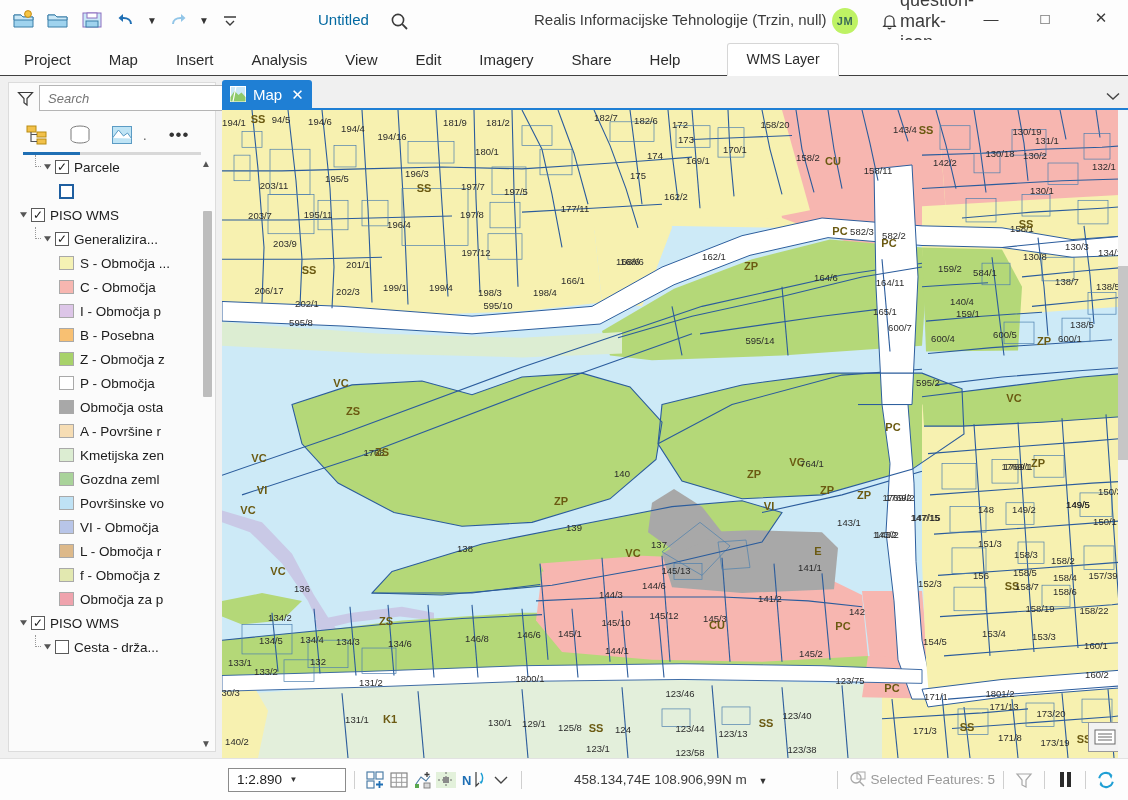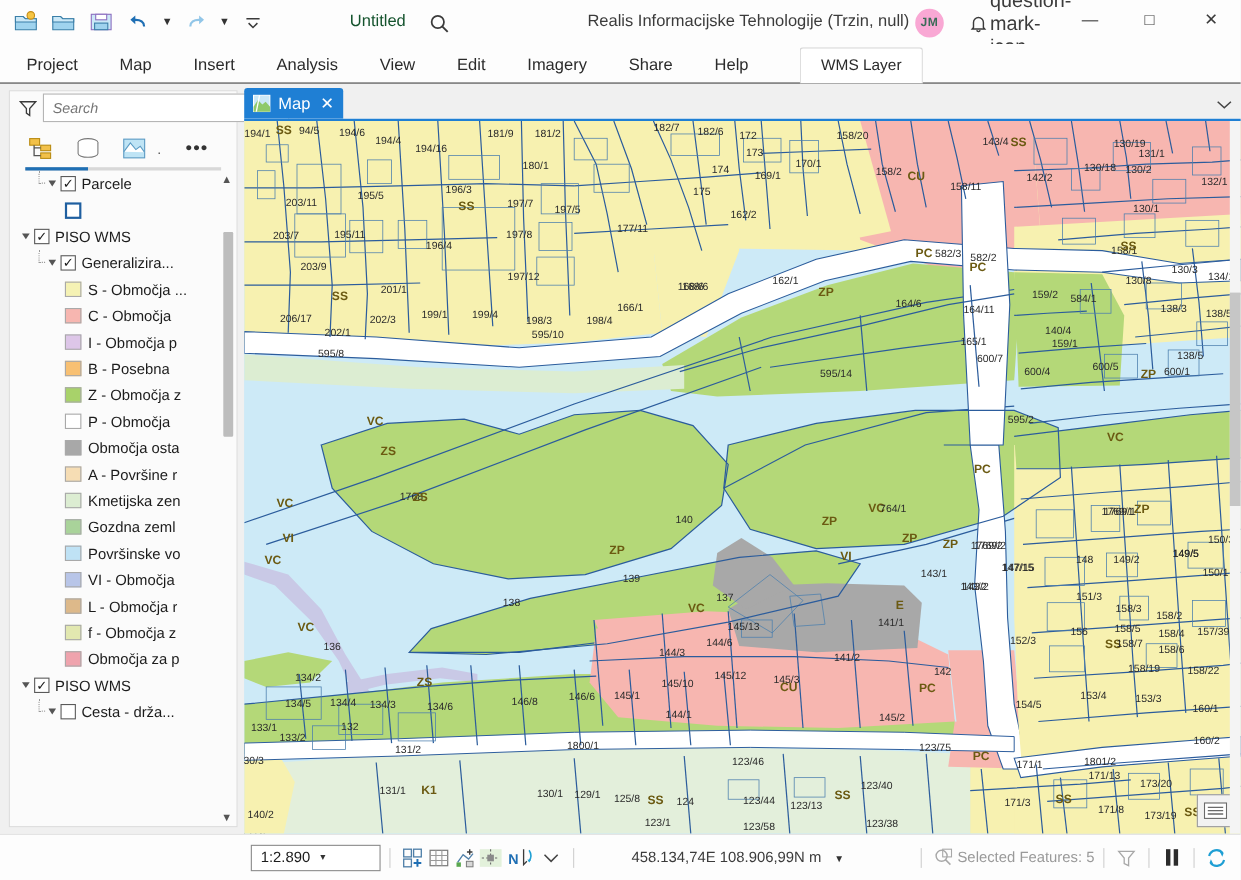--- a/index.html
+++ b/index.html
@@ -19,31 +19,31 @@
     position: relative;
   }
   .qat { display: flex; align-items: center; padding-left: 8px; gap: 2px; }
   .qat-btn {
     width: 32px; height: 30px;
     display: flex; align-items: center; justify-content: center;
   }
   .caret { width: 16px; height: 30px; display:flex; align-items:center; justify-content:center;
            color:#333; font-size:10px; }
   .tb-title {
-    color:#14532d; font-size: 15px; position:absolute; left: 318px; top: 11px;
+    color:#0369a1; font-size: 15px; position:absolute; left: 318px; top: 11px;
   }
   .tb-search { position:absolute; left: 388px; top: 10px; width:22px; height:22px;
       display:flex; align-items:center; justify-content:center; }
   .tb-project {
     position:absolute; left: 534px; top: 11px; color:#3b3b3b; font-size:15px; white-space:nowrap;
   }
   .avatar {
     position:absolute; left: 832px; top: 8px;
     width:26px; height:26px; border-radius:50%;
-    background:#f9a8d4; color:#3a6b57; font-size:11px; font-weight:bold;
+    background:#bef264; color:#3a6b57; font-size:11px; font-weight:bold;
     display:flex; align-items:center; justify-content:center; letter-spacing:.5px;
   }
   .tb-icon { position:absolute; top:8px; width:26px; height:26px;
              display:flex; align-items:center; justify-content:center; color:#3b3b3b; }
   .winbtn { position:absolute; top:0; width:46px; height:36px;
             display:flex; align-items:center; justify-content:center; color:#3b3b3b; font-size:15px;}
 
   
   #ribbon {
     height: 36px; flex:0 0 36px;
@@ -797,21 +797,21 @@
           <div style="position: absolute; left: 668px; top: 172px; font-family: &quot;Liberation Sans&quot;, sans-serif; white-space: nowrap; transform: translate(-50%, -50%); font-size: 9.5px; color: rgb(43, 43, 43);">164/11</div>
           <div style="position: absolute; left: 663px; top: 201px; font-family: &quot;Liberation Sans&quot;, sans-serif; white-space: nowrap; transform: translate(-50%, -50%); font-size: 9.5px; color: rgb(43, 43, 43);">165/1</div>
           <div style="position: absolute; left: 678px; top: 217px; font-family: &quot;Liberation Sans&quot;, sans-serif; white-space: nowrap; transform: translate(-50%, -50%); font-size: 9.5px; color: rgb(43, 43, 43);">600/7</div>
           <div style="position: absolute; left: 728px; top: 158px; font-family: &quot;Liberation Sans&quot;, sans-serif; white-space: nowrap; transform: translate(-50%, -50%); font-size: 9.5px; color: rgb(43, 43, 43);">159/2</div>
           <div style="position: absolute; left: 763px; top: 162px; font-family: &quot;Liberation Sans&quot;, sans-serif; white-space: nowrap; transform: translate(-50%, -50%); font-size: 9.5px; color: rgb(43, 43, 43);">584/1</div>
           <div style="position: absolute; left: 800px; top: 118px; font-family: &quot;Liberation Sans&quot;, sans-serif; white-space: nowrap; transform: translate(-50%, -50%); font-size: 9.5px; color: rgb(43, 43, 43);">158/1</div>
           <div style="position: absolute; left: 804px; top: 114px; font-family: &quot;Liberation Sans&quot;, sans-serif; white-space: nowrap; transform: translate(-50%, -50%); font-size: 11px; font-weight: bold; color: rgb(107, 90, 18);">SS</div>
           <div style="position: absolute; left: 813px; top: 146px; font-family: &quot;Liberation Sans&quot;, sans-serif; white-space: nowrap; transform: translate(-50%, -50%); font-size: 9.5px; color: rgb(43, 43, 43);">130/8</div>
           <div style="position: absolute; left: 855px; top: 136px; font-family: &quot;Liberation Sans&quot;, sans-serif; white-space: nowrap; transform: translate(-50%, -50%); font-size: 9.5px; color: rgb(43, 43, 43);">130/3</div>
           <div style="position: absolute; left: 888px; top: 142px; font-family: &quot;Liberation Sans&quot;, sans-serif; white-space: nowrap; transform: translate(-50%, -50%); font-size: 9.5px; color: rgb(43, 43, 43);">134/1</div>
-          <div style="position: absolute; left: 845px; top: 171px; font-family: &quot;Liberation Sans&quot;, sans-serif; white-space: nowrap; transform: translate(-50%, -50%); font-size: 9.5px; color: rgb(43, 43, 43);">138/3</div>
+          <div style="position: absolute; left: 845px; top: 171px; font-family: &quot;Liberation Sans&quot;, sans-serif; white-space: nowrap; transform: translate(-50%, -50%); font-size: 9.5px; color: rgb(43, 43, 43);">138/7</div>
           <div style="position: absolute; left: 886px; top: 176px; font-family: &quot;Liberation Sans&quot;, sans-serif; white-space: nowrap; transform: translate(-50%, -50%); font-size: 9.5px; color: rgb(43, 43, 43);">138/5</div>
           <div style="position: absolute; left: 740px; top: 191px; font-family: &quot;Liberation Sans&quot;, sans-serif; white-space: nowrap; transform: translate(-50%, -50%); font-size: 9.5px; color: rgb(43, 43, 43);">140/4</div>
           <div style="position: absolute; left: 746px; top: 203px; font-family: &quot;Liberation Sans&quot;, sans-serif; white-space: nowrap; transform: translate(-50%, -50%); font-size: 9.5px; color: rgb(43, 43, 43);">159/1</div>
           <div style="position: absolute; left: 721px; top: 228px; font-family: &quot;Liberation Sans&quot;, sans-serif; white-space: nowrap; transform: translate(-50%, -50%); font-size: 9.5px; color: rgb(43, 43, 43);">600/4</div>
           <div style="position: absolute; left: 783px; top: 224px; font-family: &quot;Liberation Sans&quot;, sans-serif; white-space: nowrap; transform: translate(-50%, -50%); font-size: 9.5px; color: rgb(43, 43, 43);">600/5</div>
           <div style="position: absolute; left: 860px; top: 214px; font-family: &quot;Liberation Sans&quot;, sans-serif; white-space: nowrap; transform: translate(-50%, -50%); font-size: 9.5px; color: rgb(43, 43, 43);">138/5</div>
           <div style="position: absolute; left: 822px; top: 231px; font-family: &quot;Liberation Sans&quot;, sans-serif; white-space: nowrap; transform: translate(-50%, -50%); font-size: 11px; font-weight: bold; color: rgb(107, 90, 18);">ZP</div>
           <div style="position: absolute; left: 848px; top: 228px; font-family: &quot;Liberation Sans&quot;, sans-serif; white-space: nowrap; transform: translate(-50%, -50%); font-size: 9.5px; color: rgb(43, 43, 43);">600/1</div>
           <div style="position: absolute; left: 136px; top: 154px; font-family: &quot;Liberation Sans&quot;, sans-serif; white-space: nowrap; transform: translate(-50%, -50%); font-size: 9.5px; color: rgb(43, 43, 43);">201/1</div>
           <div style="position: absolute; left: 87px; top: 160px; font-family: &quot;Liberation Sans&quot;, sans-serif; white-space: nowrap; transform: translate(-50%, -50%); font-size: 11px; font-weight: bold; color: rgb(107, 90, 18);">SS</div>

